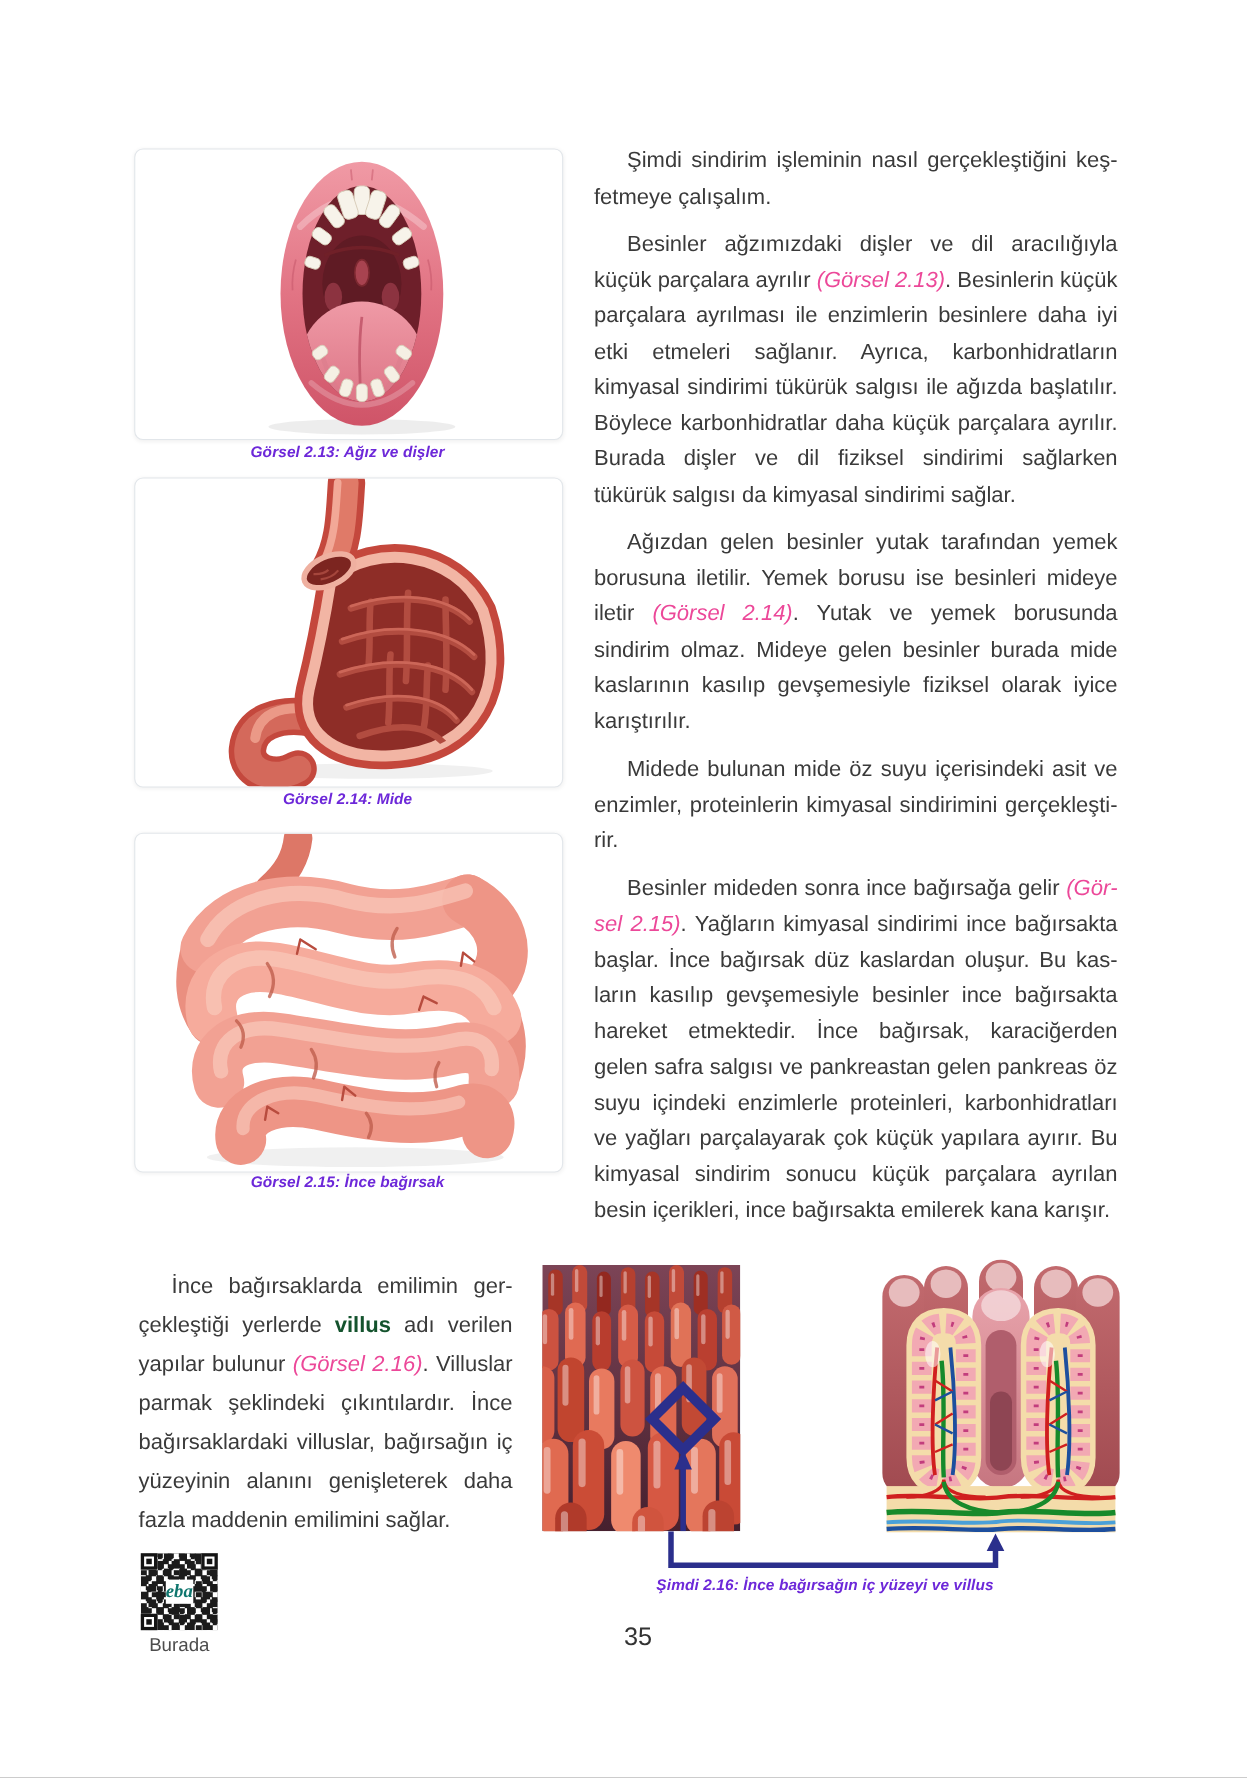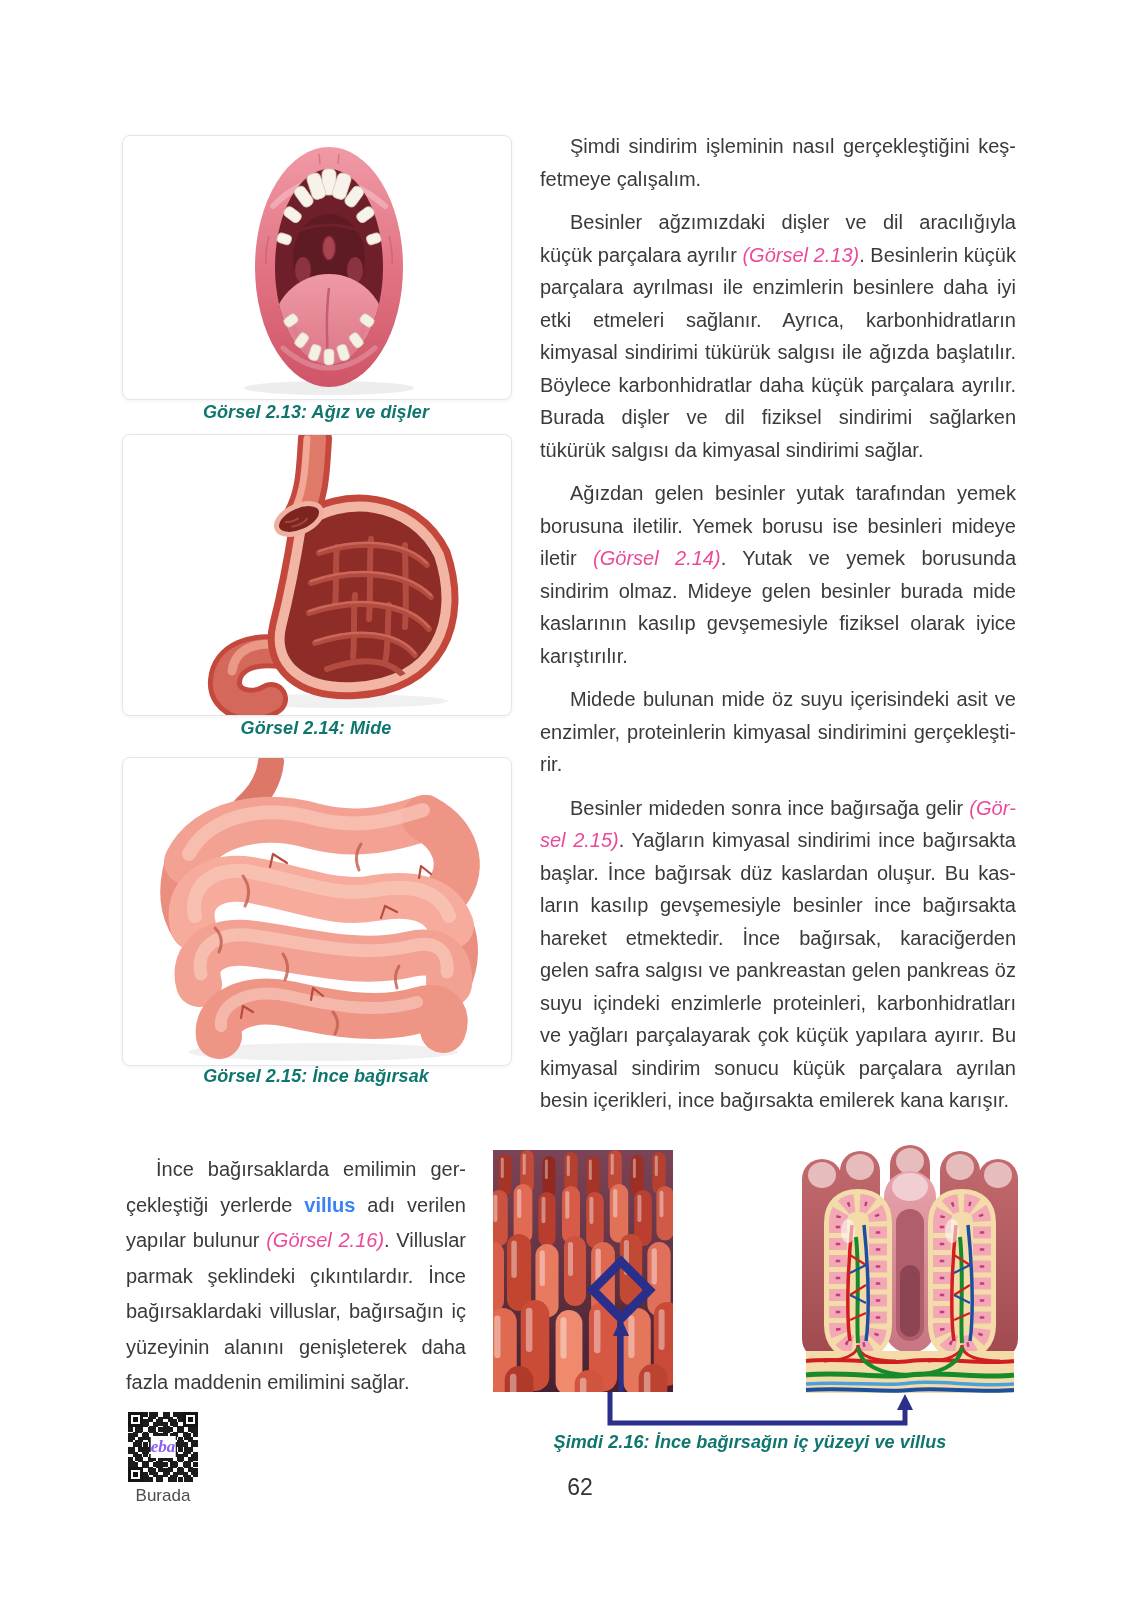--- a/index.html
+++ b/index.html
@@ -11,46 +11,46 @@
   }
   .figbox{
     position:absolute; margin:0; background:#fff;
     border:1px solid #e2e6ea; border-radius:8px;
     box-shadow:0 1px 4px rgba(0,0,0,.06);
     overflow:hidden;
   }
   .figbox svg{display:block;width:100%;height:100%;}
   .caption{
     position:absolute; text-align:center;
-    font-style:italic; font-weight:700; font-size:18px;
-    color:#0f766e; letter-spacing:.1px;
+    font-style:italic; font-weight:700; font-size:14px;
+    color:#6d28d9; letter-spacing:.1px;
   }
   .textcol{position:absolute; font-size:20px; line-height:32.5px; color:#3a3a3a;}
   .para{text-align:justify; text-indent:30px; margin:0 0 11px 0; hyphens:manual;}
   .seg-p{}
   .seg-ref{color:#ec4899; font-style:italic;}
-  .seg-b{font-weight:bold; color:#3b82f6;}
+  .seg-b{font-weight:bold; color:#14532d;}
   .bottom-para{line-height:35.5px;}
   
   .qr{
     position:absolute; left:128px; top:1412px; width:70px; height:70px;
     background-image:
       repeating-conic-gradient(#1b1b1b 0% 25%, transparent 0% 50%),
       repeating-conic-gradient(#1b1b1b 0% 25%, #ffffff 0% 50%);
     background-size:14px 14px, 10px 10px;
     outline:3px solid #fff;
   }
   .qf{position:absolute; width:15px; height:15px; border:3px solid #141414; background:#fff; box-sizing:border-box;}
   .qf::after{content:""; position:absolute; inset:2px; background:#141414;}
   .qf.tl{left:0;top:0;} .qf.tr{right:0;top:0;} .qf.bl{left:0;bottom:0;}
   .qr-logo{
     position:absolute; left:50%; top:50%; transform:translate(-50%,-50%);
     background:#fff; padding:1px 0;
     font-family:"Liberation Serif", serif; font-style:italic; font-weight:700;
-    font-size:17px; color:#8b5cf6;
+    font-size:17px; color:#0f766e;
   }
   .qr-label{
     position:absolute; left:118px; top:1486px; width:90px; text-align:center;
     font-size:17px; color:#4d4d4d;
   }
   .pagenum{
     position:absolute; left:520px; top:1474px; width:120px; text-align:center;
     font-size:23px; color:#333;
   }
   .bottomfig{position:absolute;}
@@ -361,15 +361,15 @@
   <div class="caption" style="left:490px;top:1432px;width:520px">Şimdi 2.16: İnce bağırsağın iç yüzeyi ve villus</div>
 
   <div class="qr">
     <div class="qf tl"></div>
     <div class="qf tr"></div>
     <div class="qf bl"></div>
     <div class="qr-logo">eba</div>
   </div>
   <div class="qr-label">Burada</div>
 
-  <div class="pagenum">62</div>
+  <div class="pagenum">35</div>
 
 </div>
 
 </body></html>

